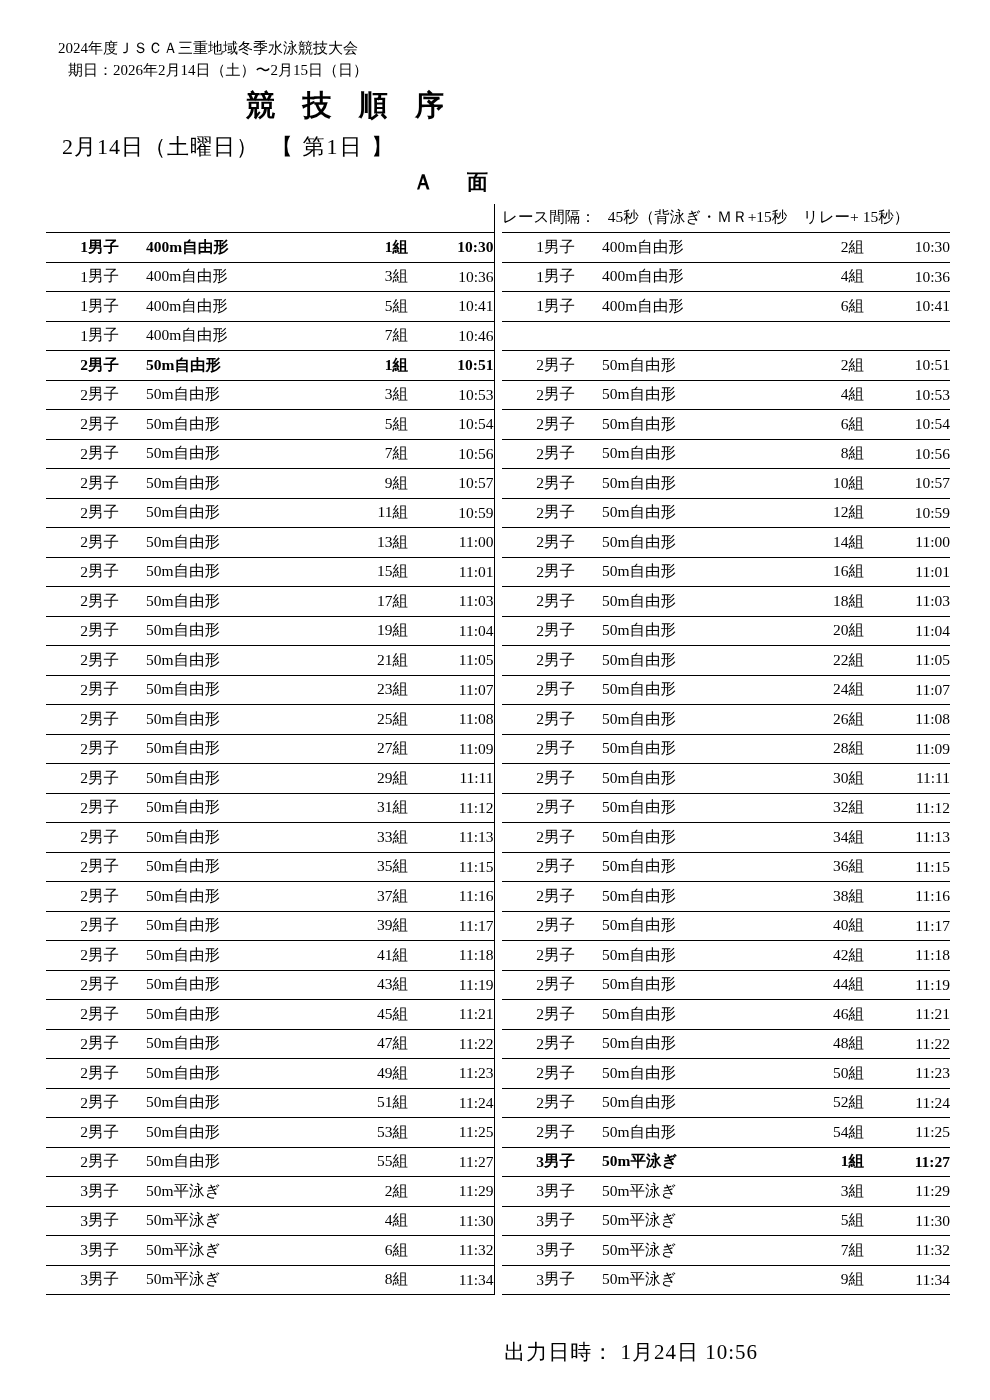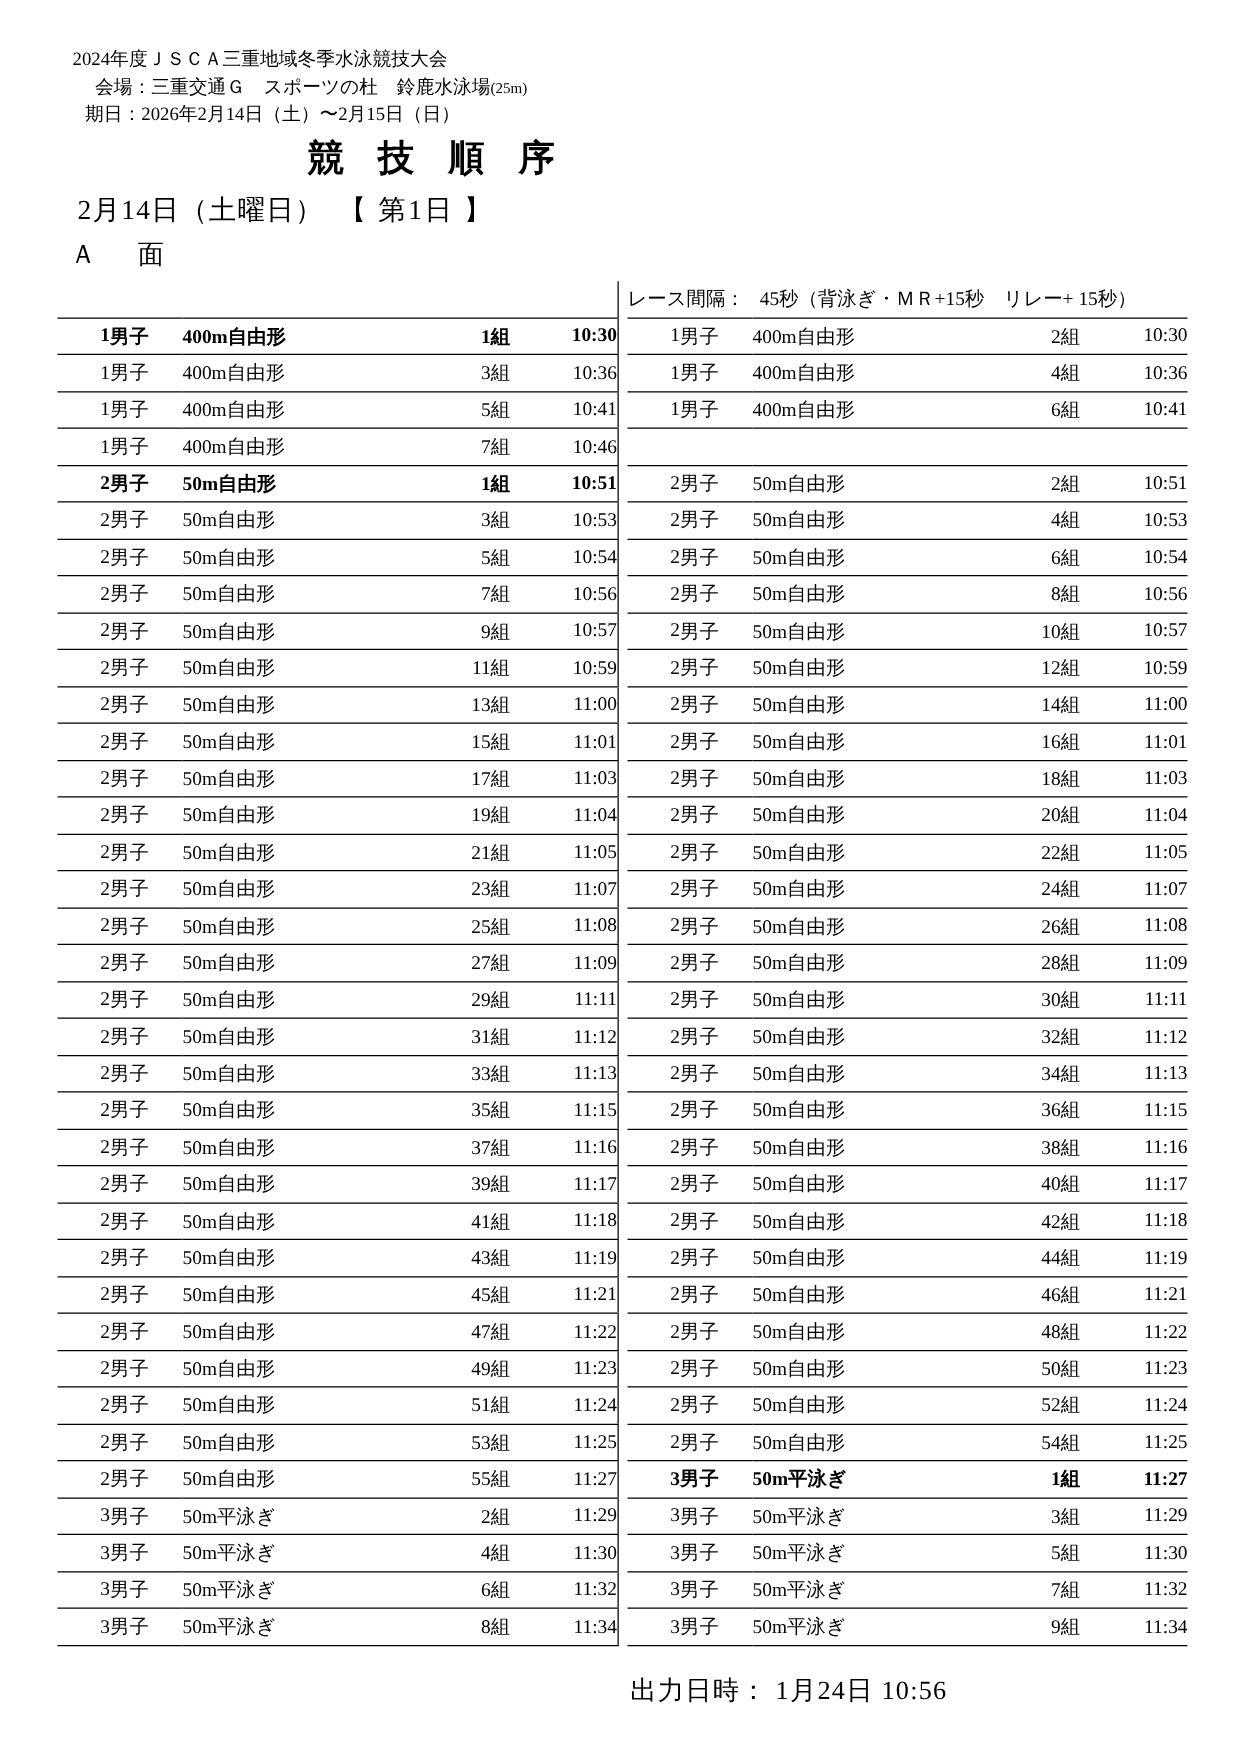--- a/index.html
+++ b/index.html
@@ -50,23 +50,24 @@
   }
   .date-line .brackets { margin-left: 12px; letter-spacing: 2px; }
   .face-row {
     display: flex;
     margin-top: 6px;
     font-size: 21px;
     font-weight: normal;
   }
   .face-a {
     width: 446px;
-    text-align: left;
+    text-align: right;
     letter-spacing: 14px;
     padding-left: 10px;
+    font-weight: bold;
   }
   .face-b {
     width: 446px;
     text-align: center;
     letter-spacing: 14px;
     padding-left: 26px;
   }
   table.sched {
     border-collapse: collapse;
     width: 898px;
@@ -115,21 +116,20 @@
     white-space: nowrap;
   }
 </style>
 </head>
 <body>
 
 <div class="page">
 
   <div class="head-lines">
     <div>2024年度ＪＳＣＡ三重地域冬季水泳競技大会</div>
-    <div class="head-line-2"><span>会場：三重交通Ｇ　スポーツの杜　鈴鹿水泳場</span><span class="small-paren">(25m)</span></div>
     <div class="head-line-3">期日：2026年2月14日（土）〜2月15日（日）</div>
   </div>
 
   <div class="main-title">競 技 順 序</div>
 
   <div class="date-line"><span>2月14日（土曜日）</span><span class="brackets">【 第1日 】</span></div>
 
   <div class="face-row">
     <div class="face-a">Ａ 面</div>
   </div>

